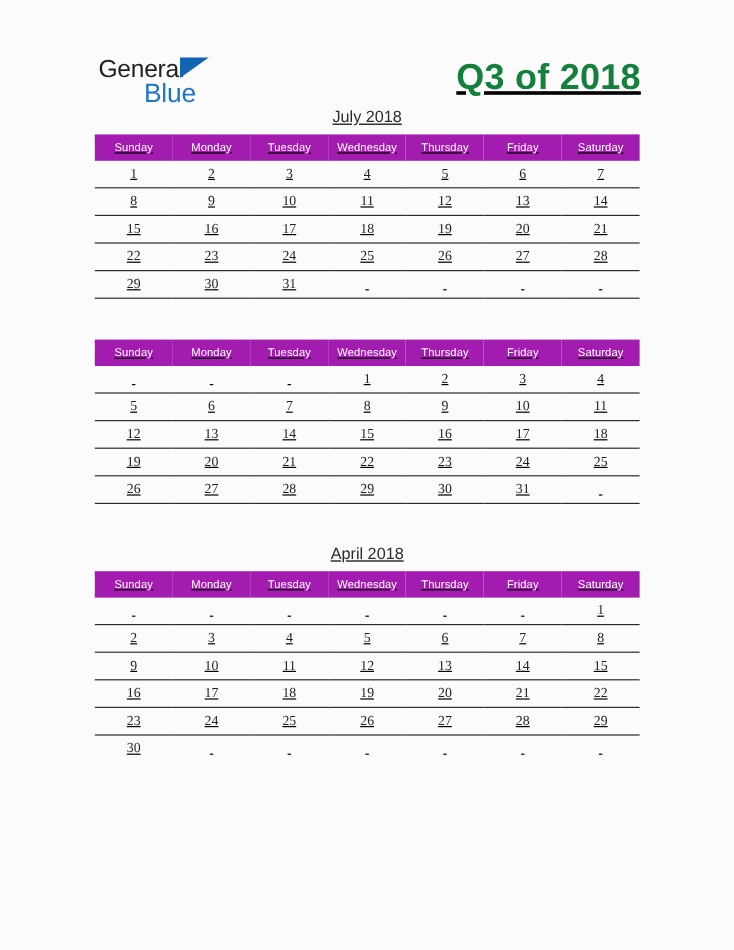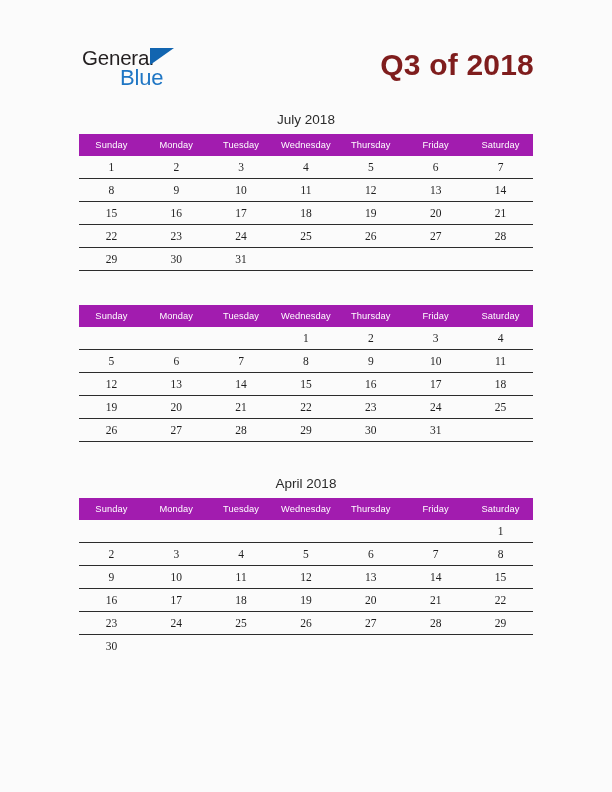--- a/index.html
+++ b/index.html
@@ -12,20 +12,21 @@
     background: #fbfbfb;
     font-family: "Liberation Sans", sans-serif;
     overflow: hidden;
   }
   .page {
     position: relative;
     width: 612px;
     height: 792px;
     box-sizing: border-box;
     padding: 0;
+    text-decoration: underline;
   }
 
   
   .header {
     display: flex;
     align-items: center;
     justify-content: space-between;
     padding: 42px 78px 0 82px;
     box-sizing: border-box;
   }
@@ -60,29 +61,28 @@
     top: 25px;
     font-size: 22px;
     letter-spacing: -0.2px;
     color: #1f76c4;
     font-family: "Liberation Sans", sans-serif;
     white-space: nowrap;
   }
   .quarter-title {
     font-size: 30px;
     font-weight: bold;
-    color: #7f1d1d;
+    color: #15803d;
     letter-spacing: 0.2px;
     white-space: nowrap;
     padding-bottom: 2px;
   }
 
   
   .months {
-    margin-top: 22px;
   }
   .month-block {
     width: 454px;
     margin: 0 auto;
     margin-bottom: 34px;
   }
   .month-title {
     text-align: center;
     font-size: 13.5px;
     color: #2b2b2b;

